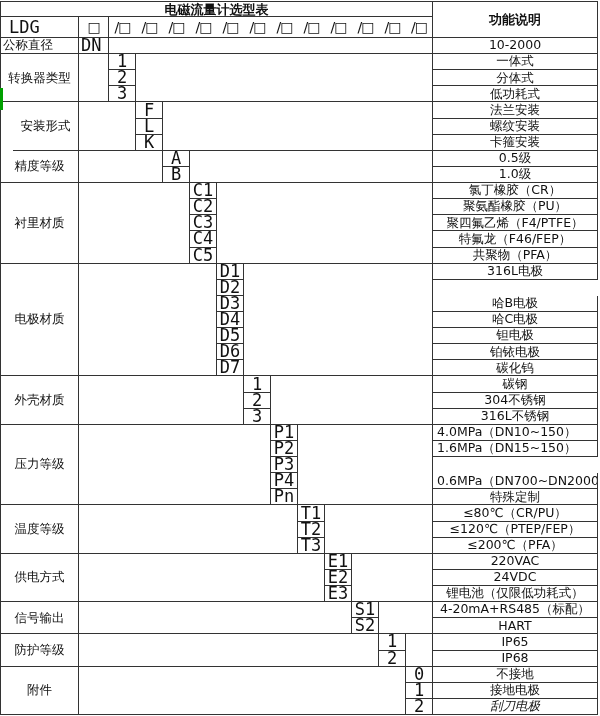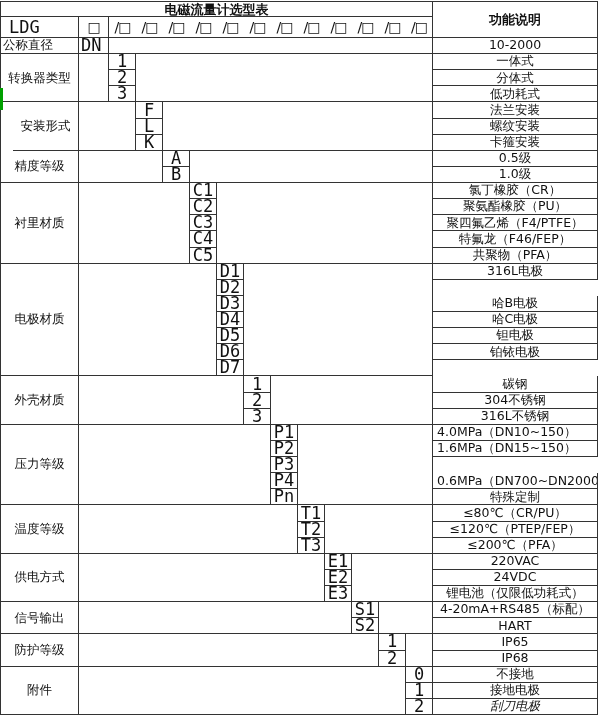--- a/index.html
+++ b/index.html
@@ -102,20 +102,21 @@
       <div class="cell mono" style="grid-area: 18 / 7 / span 1 / span 1;">D2</div>
       <div class="cell mono" style="grid-area: 19 / 7 / span 1 / span 1;">D3</div>
       <div class="cell" style="grid-area: 19 / 15 / span 1 / span 1;">哈B电极</div>
       <div class="cell mono" style="grid-area: 20 / 7 / span 1 / span 1;">D4</div>
       <div class="cell" style="grid-area: 20 / 15 / span 1 / span 1;">哈C电极</div>
       <div class="cell mono" style="grid-area: 21 / 7 / span 1 / span 1;">D5</div>
       <div class="cell" style="grid-area: 21 / 15 / span 1 / span 1;">钽电极</div>
       <div class="cell mono" style="grid-area: 22 / 7 / span 1 / span 1;">D6</div>
       <div class="cell" style="grid-area: 22 / 15 / span 1 / span 1;">铂铱电极</div>
       <div class="cell mono" style="grid-area: 23 / 7 / span 1 / span 1;">D7</div>
+      <div class="cell" style="grid-area: 23 / 15 / span 1 / span 1;">碳化钨</div>
       <div class="cell" style="grid-area: 24 / 1 / span 3 / span 1;">外壳材质</div>
       <div class="cell" style="grid-area: 24 / 2 / span 3 / span 6;"></div>
       <div class="cell" style="grid-area: 24 / 9 / span 3 / span 6;"></div>
       <div class="cell mono" style="grid-area: 24 / 8 / span 1 / span 1;">1</div>
       <div class="cell" style="grid-area: 24 / 15 / span 1 / span 1;">碳钢</div>
       <div class="cell mono" style="grid-area: 25 / 8 / span 1 / span 1;">2</div>
       <div class="cell" style="grid-area: 25 / 15 / span 1 / span 1;">304不锈钢</div>
       <div class="cell mono" style="grid-area: 26 / 8 / span 1 / span 1;">3</div>
       <div class="cell" style="grid-area: 26 / 15 / span 1 / span 1;">316L不锈钢</div>
       <div class="cell" style="grid-area: 27 / 1 / span 5 / span 1;">压力等级</div>

